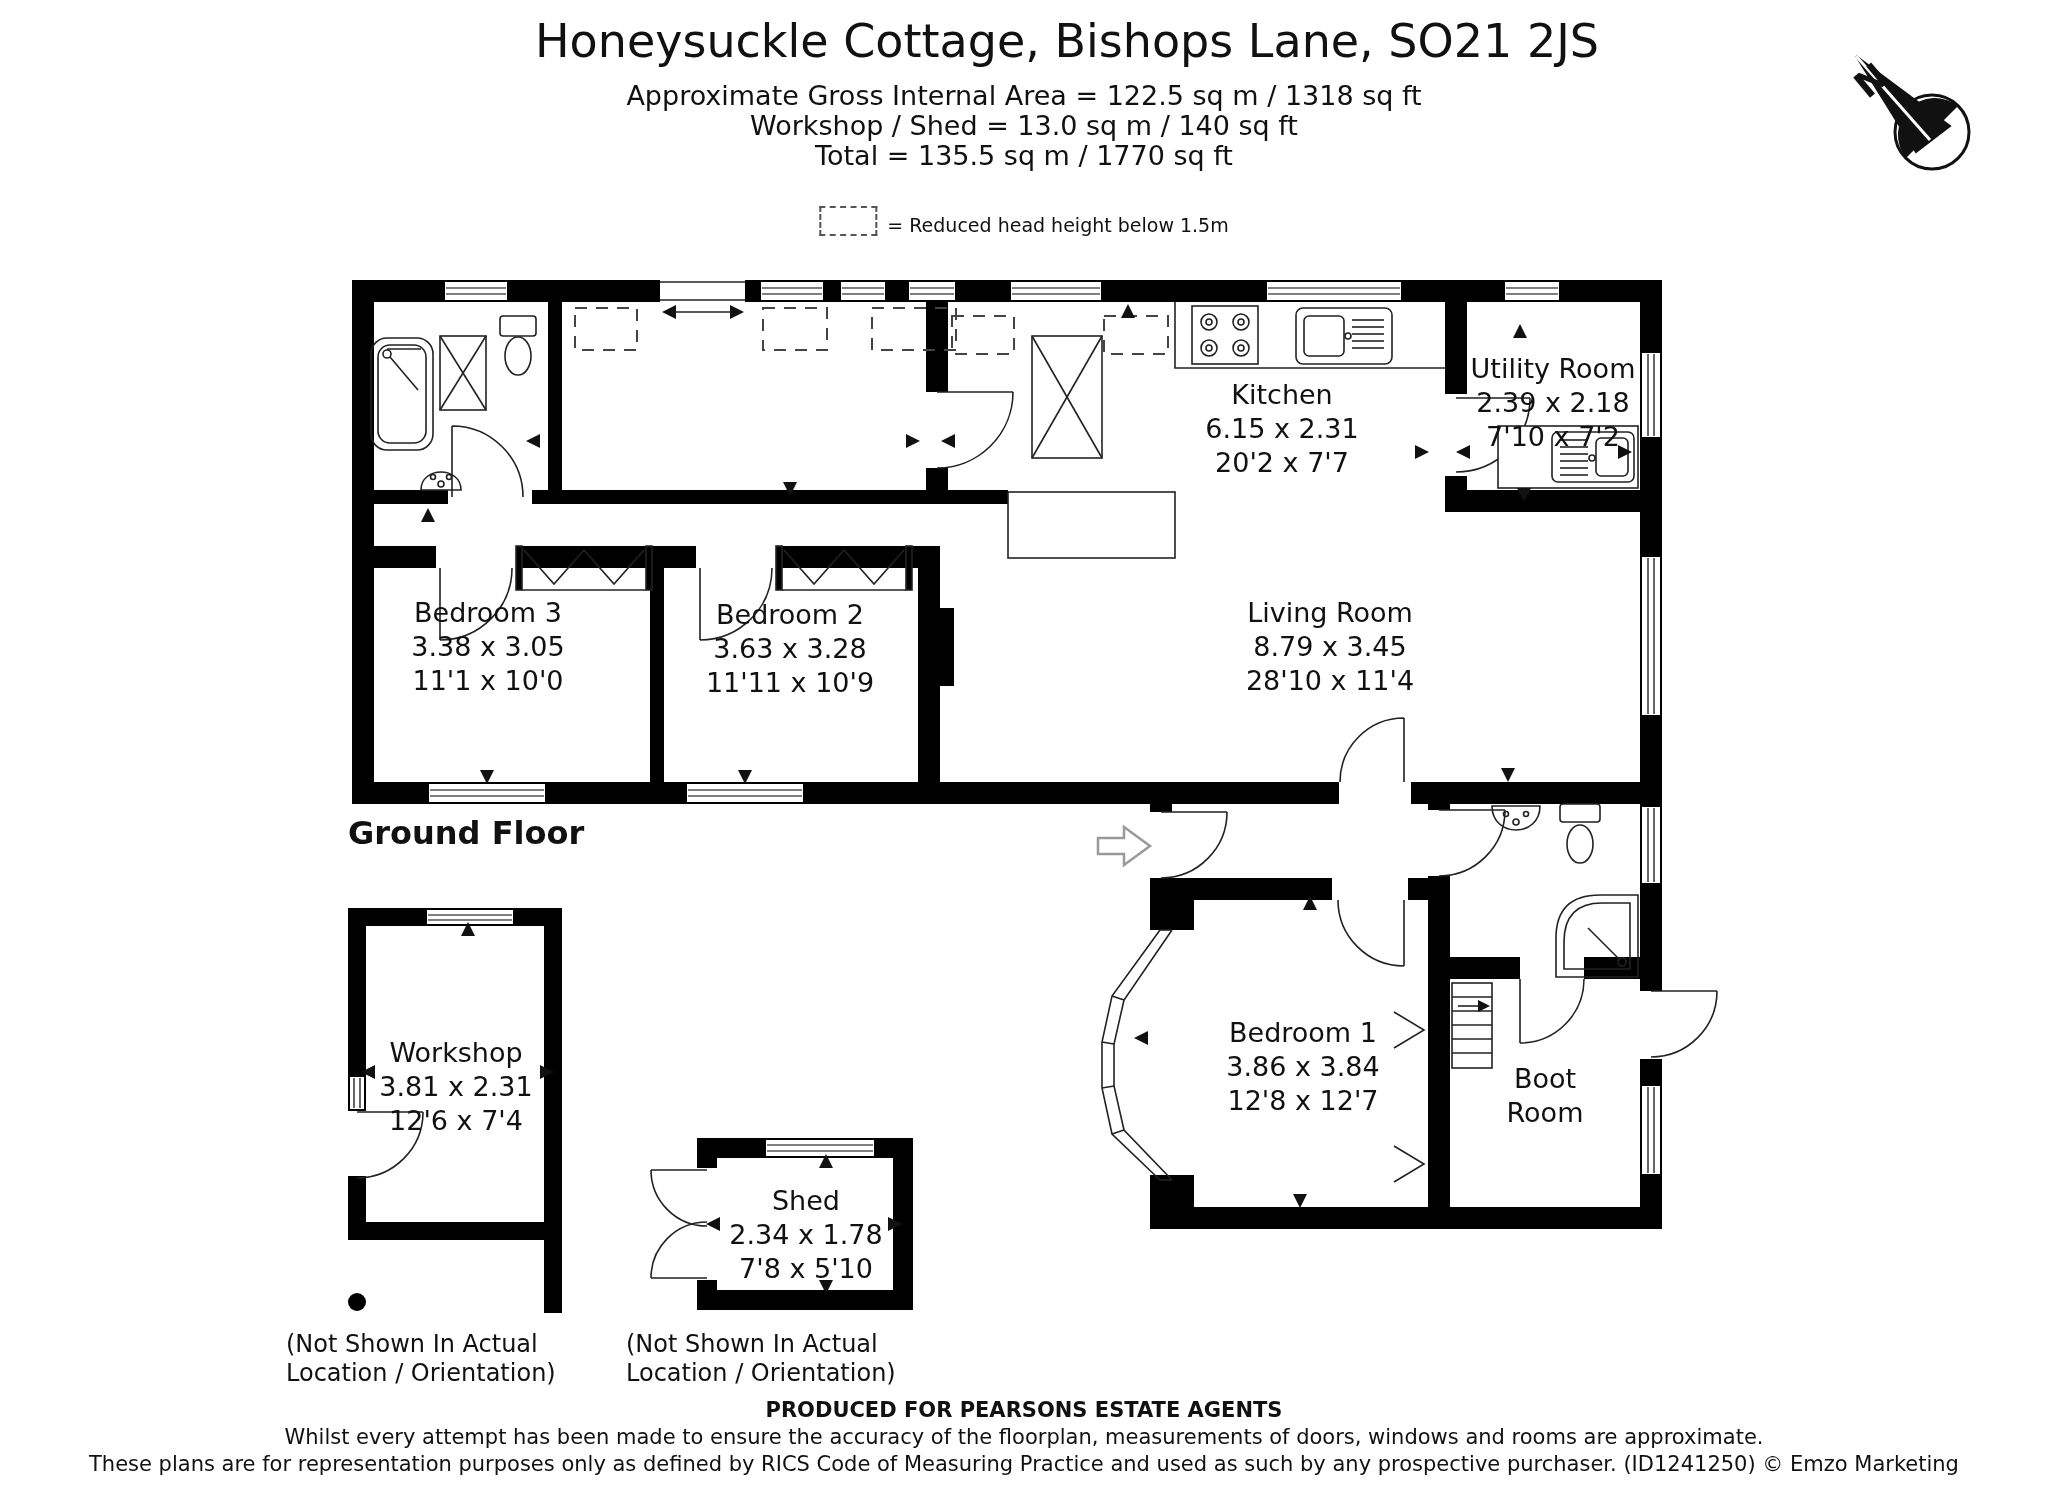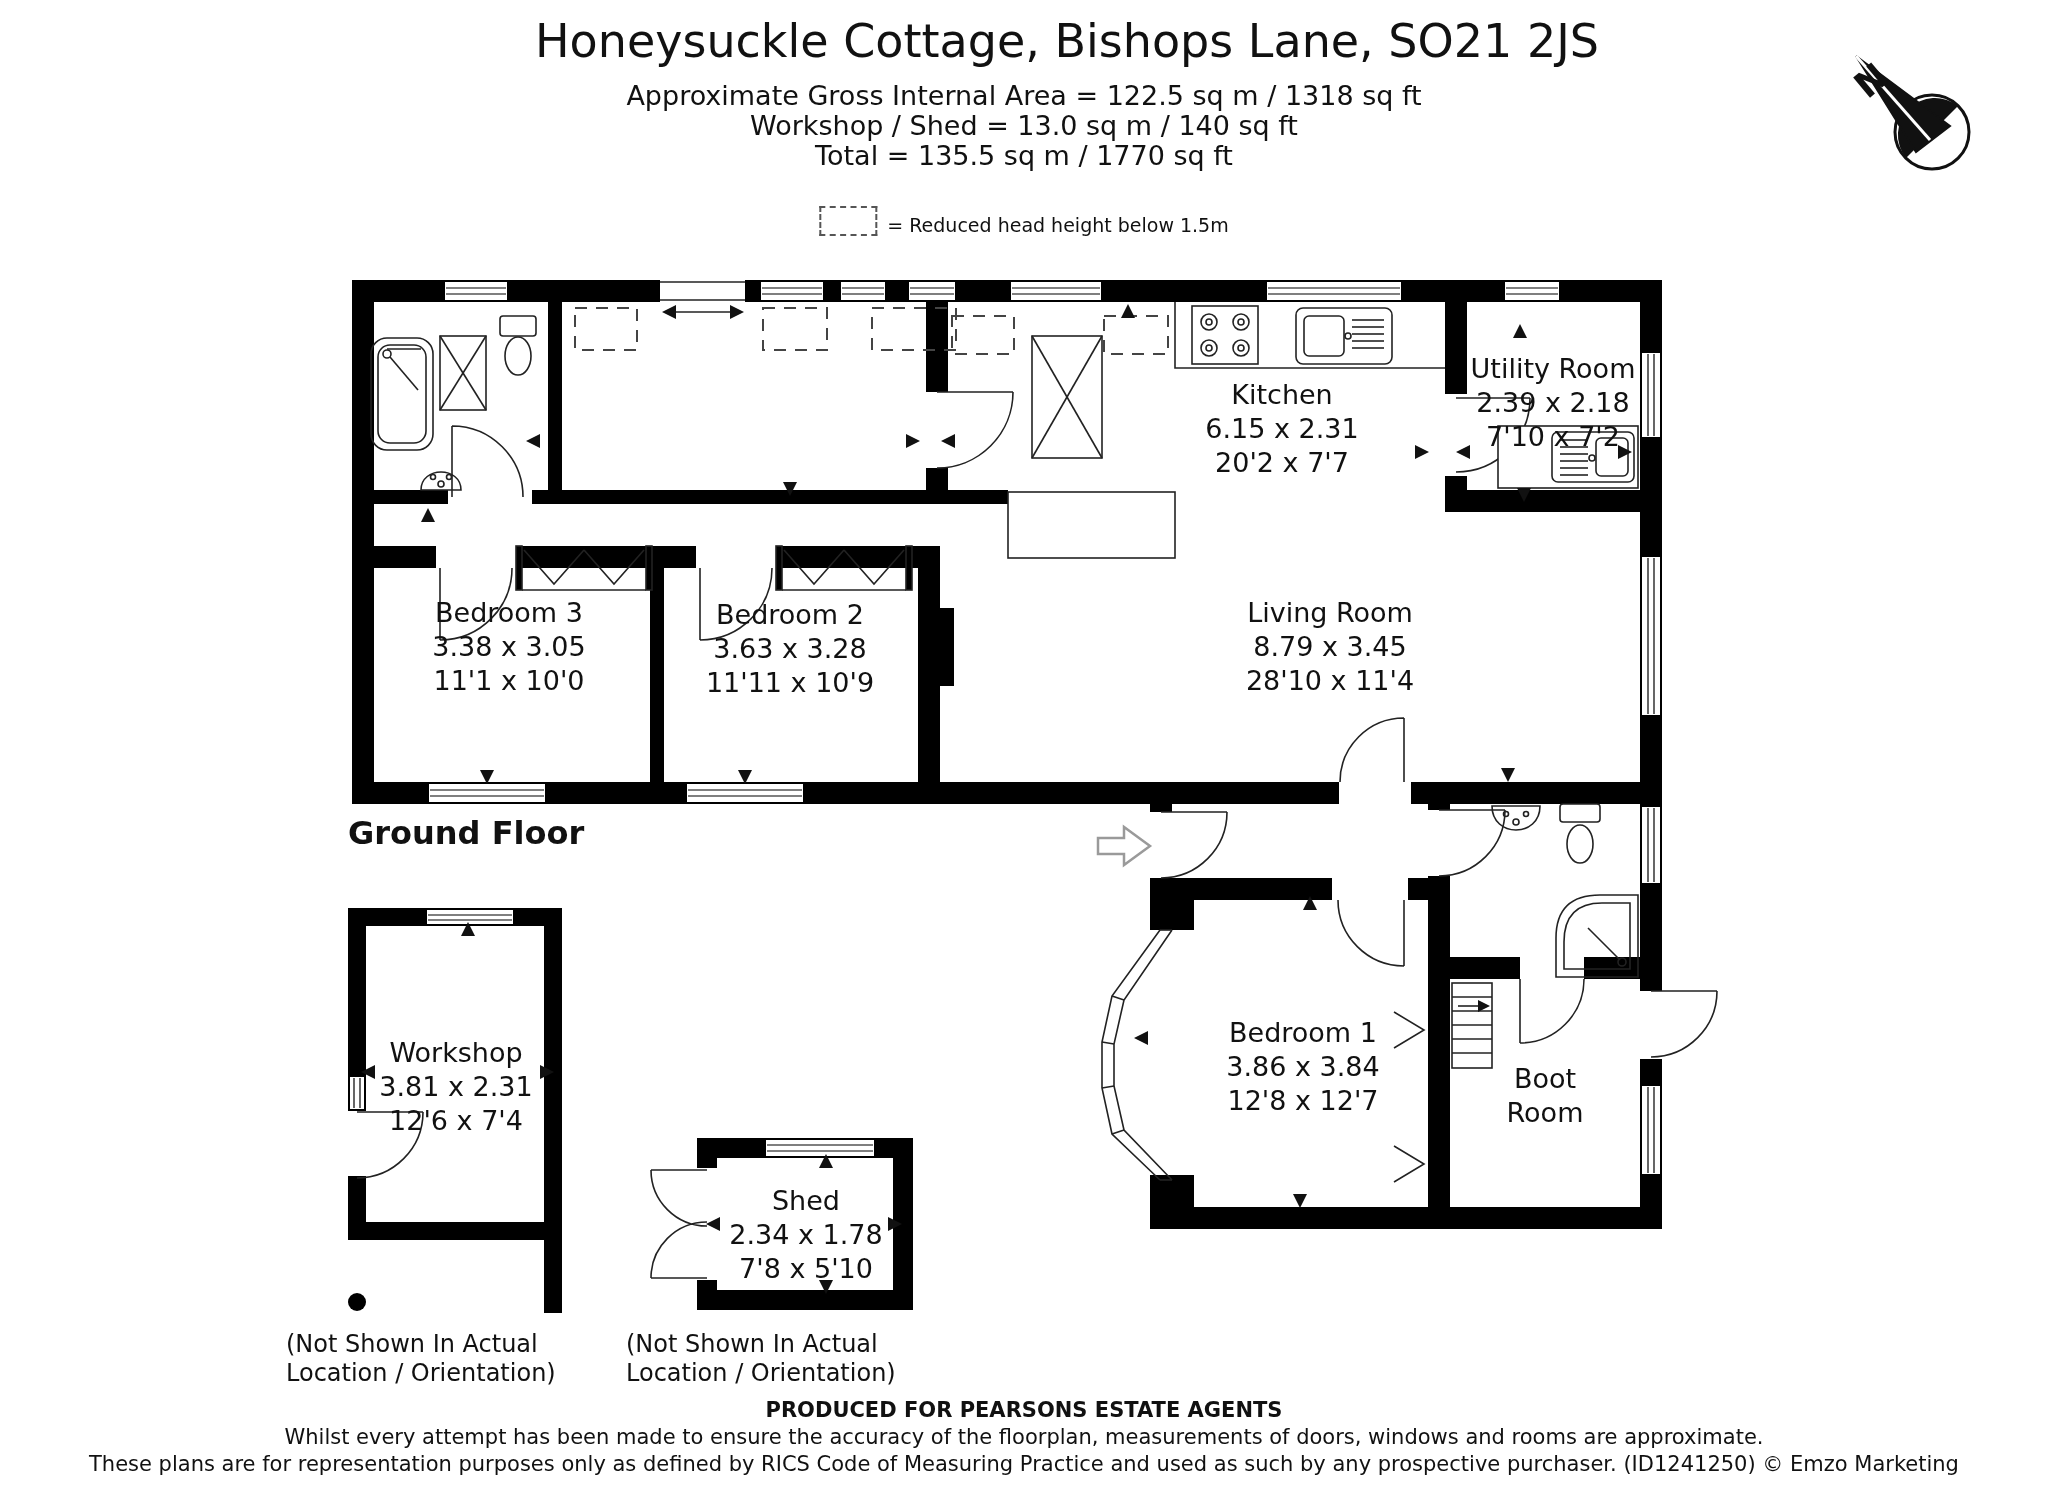--- a/index.html
+++ b/index.html
@@ -401,21 +401,21 @@
   <div class="room-label" style="left:1132px;top:378px">
     <div>Kitchen</div>
     <div>6.15 x 2.31</div>
     <div>20'2 x 7'7</div>
   </div>
   <div class="room-label" style="left:1403px;top:352px">
     <div>Utility Room</div>
     <div>2.39 x 2.18</div>
     <div>7'10 x 7'2</div>
   </div>
-  <div class="room-label" style="left:359px;top:596px">
+  <div class="room-label" style="left:338px;top:596px">
     <div>Bedroom 3</div>
     <div>3.38 x 3.05</div>
     <div>11'1 x 10'0</div>
   </div>
   <div class="room-label" style="left:640px;top:598px">
     <div>Bedroom 2</div>
     <div>3.63 x 3.28</div>
     <div>11'11 x 10'9</div>
   </div>
   <div class="room-label" style="left:1180px;top:596px">

